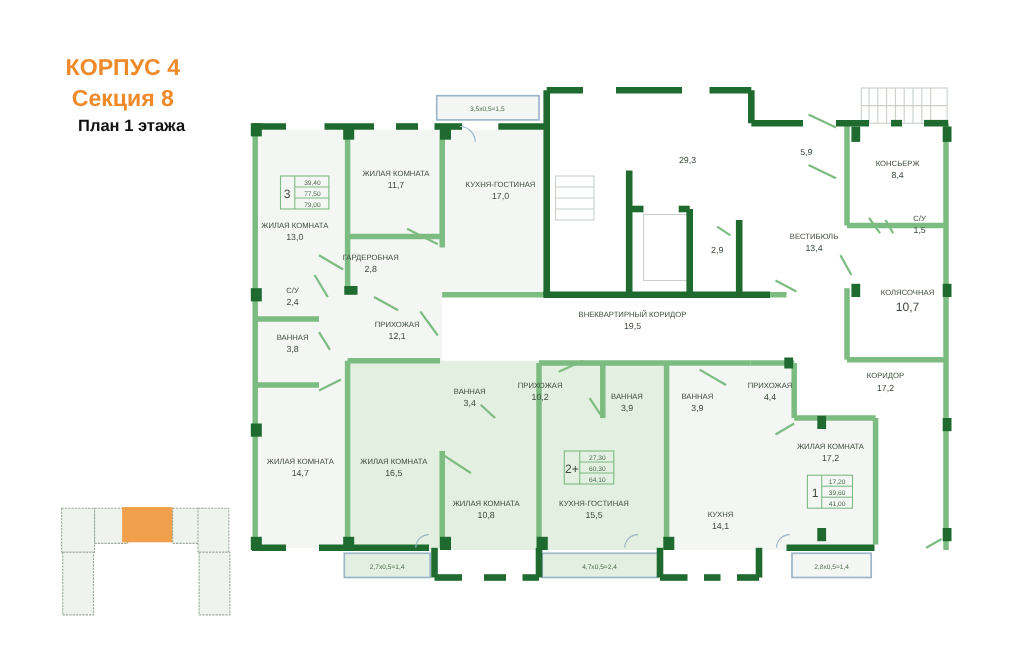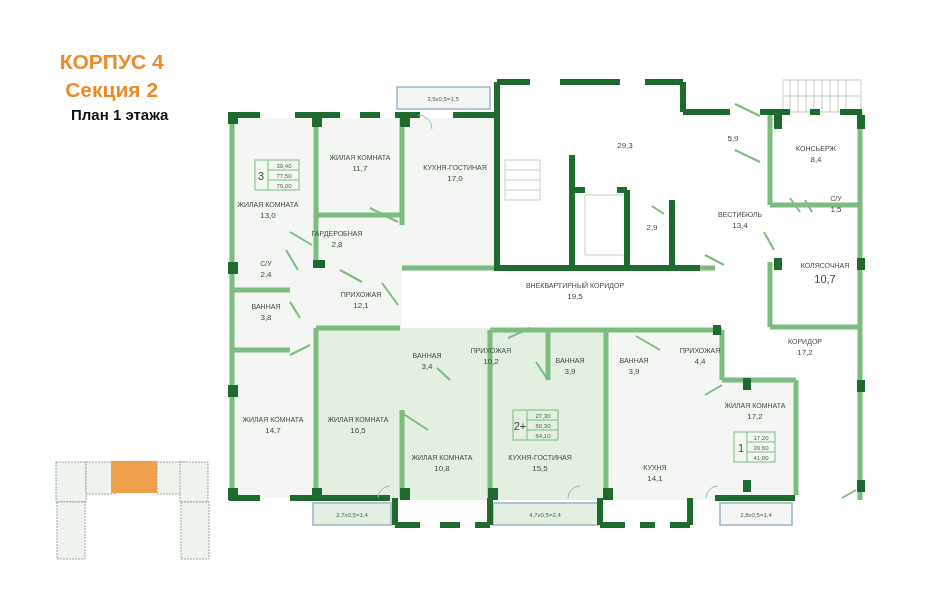--- a/index.html
+++ b/index.html
@@ -12,21 +12,21 @@
   .lbl { font-family:"Liberation Sans", sans-serif; font-size:7px; fill:#3c4a3c; text-anchor:middle; }
   .num { font-family:"Liberation Sans", sans-serif; font-size:8px; fill:#3c4a3c; text-anchor:middle; }
   .bignum { font-family:"Liberation Sans", sans-serif; font-size:11px; fill:#3c4a3c; text-anchor:middle; }
   .tiny { font-family:"Liberation Sans", sans-serif; font-size:6px; fill:#4b6b4b; text-anchor:middle; }
 </style>
 </head>
 <body>
 
 <div class="title-block">
   <div class="t1">КОРПУС 4</div>
-  <div class="t2">Секция 2</div>
+  <div class="t2">Секция 8</div>
   <div class="t3">План 1 этажа</div>
 </div>
 
 <svg width="941" height="600" viewBox="0 0 941 600">
 
   <g>
 
     <rect x="232" y="118" width="170" height="380" fill="#f4f6f3"></rect>
     <rect x="402" y="118" width="92" height="150" fill="#f4f6f3"></rect>
 

